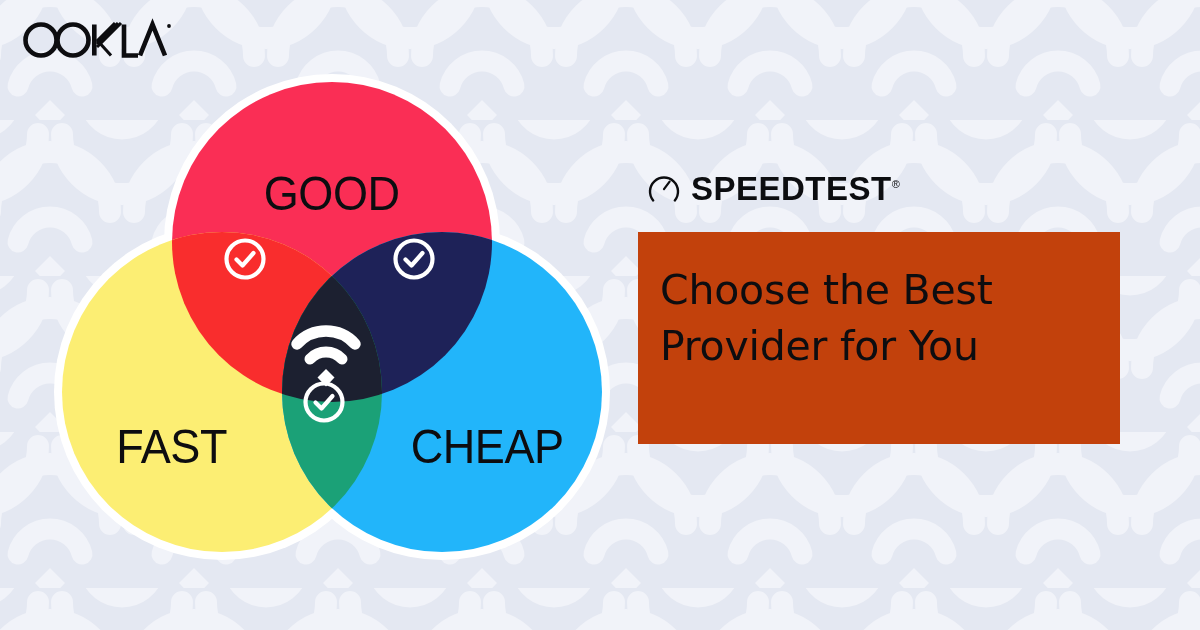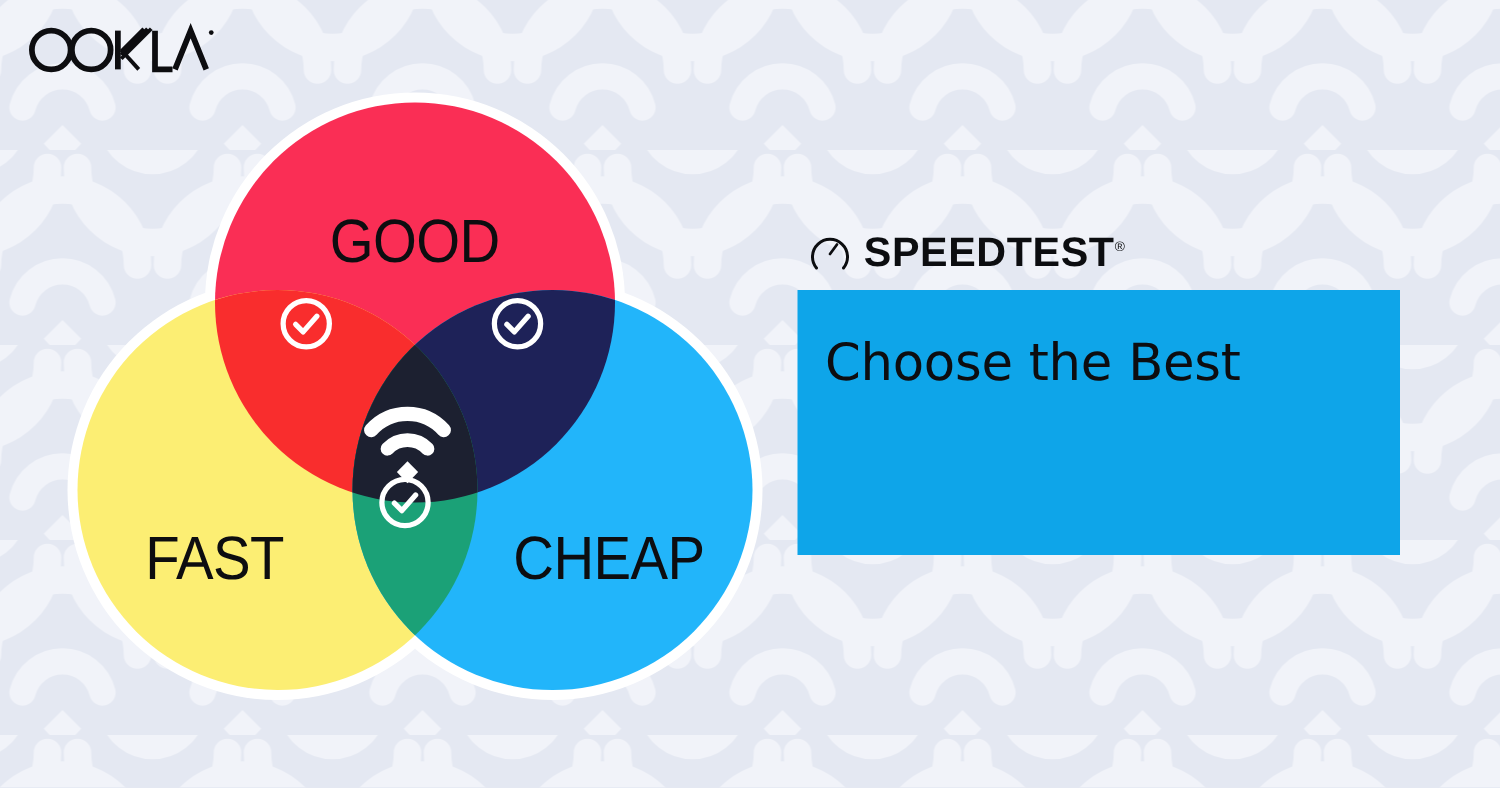--- a/index.html
+++ b/index.html
@@ -40,21 +40,21 @@
   
   #right-col {
     position: absolute;
     left: 638px;
     top: 172px;
     width: 482px;
     z-index: 5;
   }
   #speedtest-logo-row {
     display: flex;
-    align-items: flex-end;
+    align-items: flex-start;
     height: 46px;
     padding-left: 10px;
     gap: 11px;
   }
   #speedtest-gauge { width: 32px; height: 32px; flex: none; display:block; }
   .st-wordmark {
     font-family: "Liberation Sans", sans-serif;
     font-weight: bold;
     font-size: 33px;
     letter-spacing: 0.5px;
@@ -67,21 +67,21 @@
     font-size: 11px;
     vertical-align: super;
     font-weight: normal;
     letter-spacing: 0;
   }
 
   #headline-card {
     margin-top: 14px;
     width: 482px;
     height: 212px;
-    background: #0ea5e9;
+    background: #c2410c;
     padding: 30px 0 0 22px;
   }
   #headline {
     font-family: "DejaVu Sans", sans-serif;
     font-weight: 400;
     font-size: 41px;
     line-height: 56px;
     color: #0d0d10;
     letter-spacing: -0.2px;
   }
@@ -211,16 +211,17 @@
       <path d="M16 17.2 L21.6 9.6" fill="none" stroke="#0c0d10" stroke-width="2.2" stroke-linecap="round"></path>
     </svg>
     <div class="st-wordmark">
       <span>SPEEDTEST</span><span class="st-reg">®</span>
     </div>
   </div>
 
   <div id="headline-card">
     <h1 id="headline">
       <span class="hl-line">Choose the Best</span>
+      <span class="hl-line">Provider for You</span>
     </h1>
   </div>
 
 </div>
 
 </body></html>

